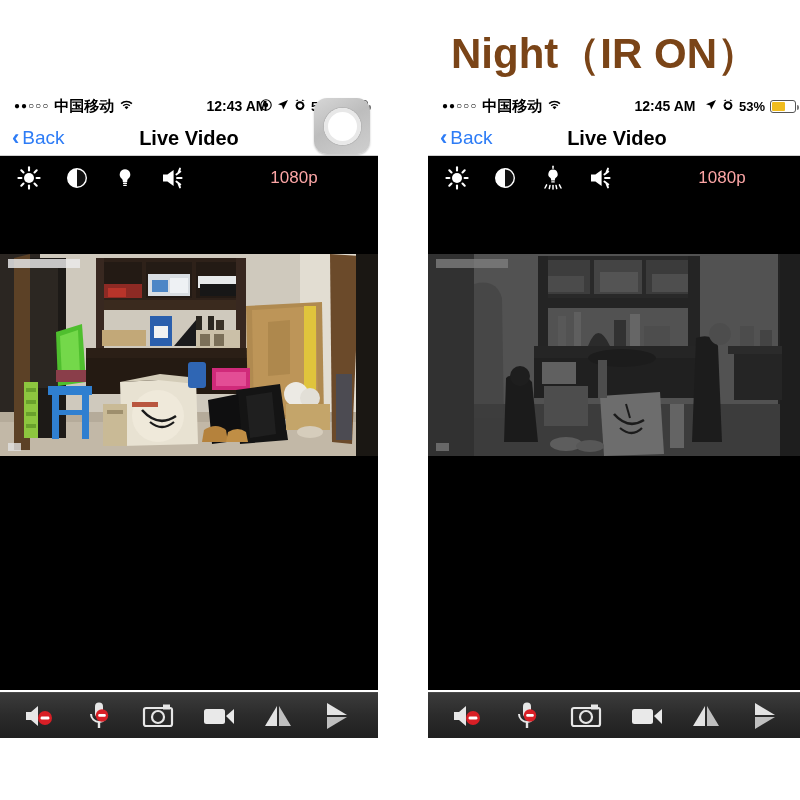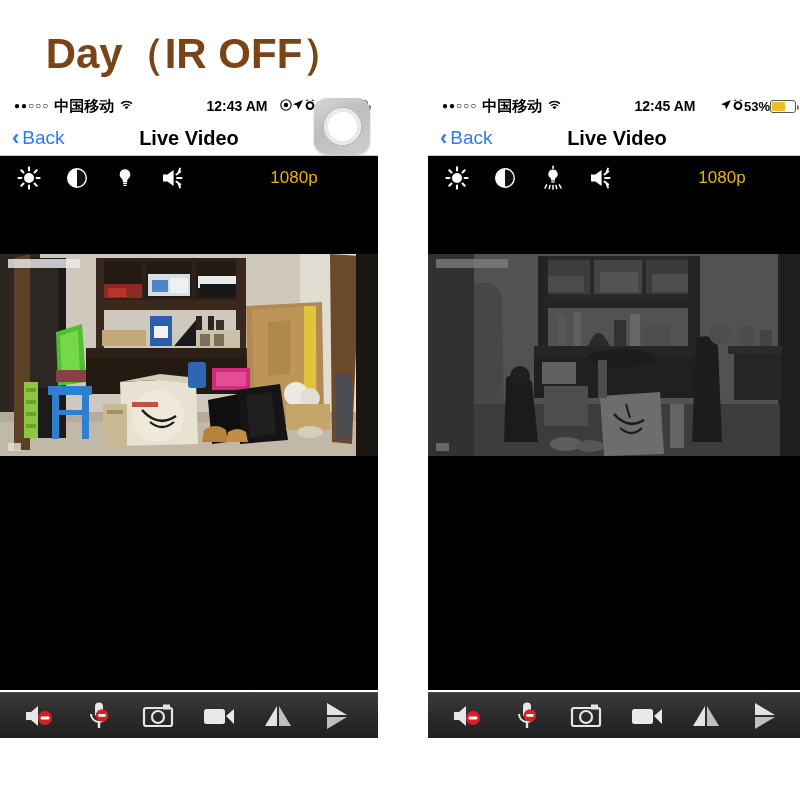--- a/index.html
+++ b/index.html
@@ -25,21 +25,21 @@
   
   .statusbar {
     position:relative; height:28px; background:#fff; color:#000;
     display:flex; align-items:center; font-size:13px; font-weight:bold;
   }
   .sb-left { position:absolute; left:14px; display:flex; align-items:center; gap:5px; }
   .dots { letter-spacing:1px; font-size:10px; line-height:10px; }
   .carrier { font-size:15px; font-weight:bold; font-family:"DejaVu Sans", sans-serif; }
   .wifi { font-size:13px; }
   .sb-center { position:absolute; left:0; width:100%; text-align:center; font-size:14px; font-weight:bold;margin-left:48px; }
-  .sb-right { position:absolute; right:10px; display:flex; align-items:center; font-size:12px; }
+  .sb-right { position:absolute; right:10px; display:flex; align-items:center; gap:5px; font-size:12px; }
   .sb-icon { font-size:12px; line-height:12px; }
   .pct { font-size:13px; font-weight:bold; }
   .batt {
     position:relative; width:26px; height:13px; border:1.3px solid #555;
     border-radius:3px; display:inline-block;
   }
   .batt::after {
     content:""; position:absolute; right:-4px; top:4px; width:2.5px; height:5px;
     background:#777; border-radius:0 2px 2px 0;
   }
@@ -65,21 +65,21 @@
     width:37px; height:37px; border-radius:50%;
     background:#ffffff;
     box-shadow:inset 0 0 0 4px #e8e8e8, 0 0 0 1px #b6b6b6;
   }
 
   
   .ctrlbar { position:relative; height:44px; background:#000; }
   .ctrl-icons { position:absolute; left:16px; top:0; height:44px; display:flex; align-items:center; gap:22px; }
   .ctrl-ico { width:26px; height:26px; display:flex; align-items:center; justify-content:center; }
   .res { position:absolute; right:0; width:100%; text-align:center; line-height:44px;
-         color:#eab308; font-size:17px; }
+         color:#fca5a5; font-size:17px; }
   .res span { position:relative; left:105px; }
 
   
   .video { position:relative; background:#000; height:490px; overflow:hidden; }
   .frame { position:absolute; left:0; right:0; top:54px; height:202px; overflow:hidden; }
 
   
   .scene { position:absolute; inset:0; }
   .ts { position:absolute; left:8px; top:5px; height:9px; width:72px;
         background:rgba(235,235,235,.82); }
@@ -95,21 +95,21 @@
     border-top:1px solid #4a4a4a;
     display:flex; align-items:center; justify-content:space-around; padding:0 10px;
   }
   .bbtn { width:40px; height:32px; display:flex; align-items:center; justify-content:center; position:relative; }
 </style>
 </head>
 <body>
 
 <div class="stage">
 
-  <div class="caption left">Day（IR OFF）</div>
+  <div class="caption right">Night（IR ON）</div>
 
   <div class="phone left">
 
     <div class="statusbar">
       <div class="sb-left">
         <span class="dots">●●○○○</span>
         <span class="carrier">中国移动</span>
         <span class="wifi">
           <svg width="15" height="12" viewBox="0 0 16 12">
               <path d="M8 10.6 5.9 8.3a3 3 0 0 1 4.2 0L8 10.6z" fill="#000"></path>

